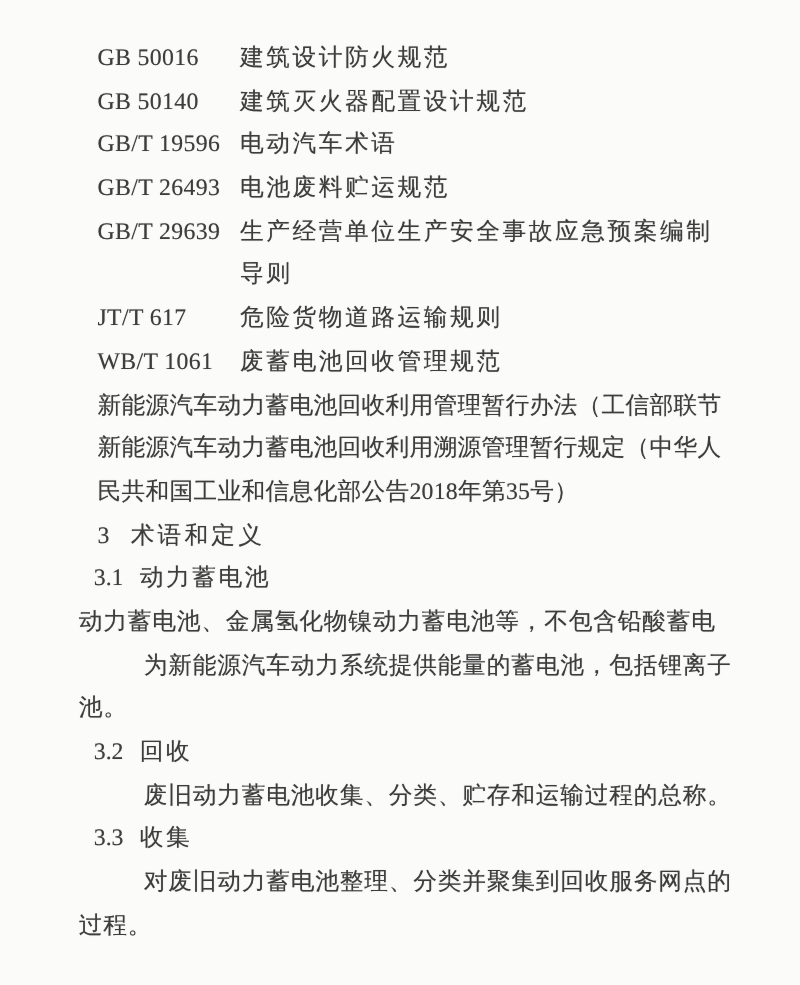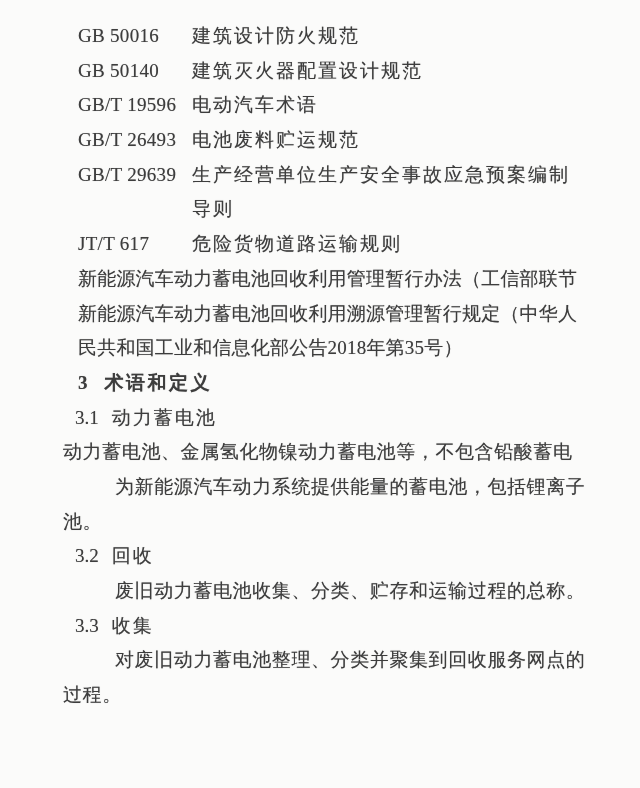--- a/index.html
+++ b/index.html
@@ -10,40 +10,40 @@
     width: 640px;
     height: 788px;
     background: #fbfbfa;
     overflow: hidden;
   }
   .page {
     position: relative;
     width: 608px;
     height: 788px;
     box-sizing: border-box;
-    padding-top: 19px;
+    padding-top: 30px;
     font-family: "Liberation Serif", "DejaVu Serif", serif;
     color: #3d3d3d;
     text-shadow: 0 0 0.7px rgba(80,80,80,0.55);
   }
   .line {
     height: 34.7px;
     line-height: 34.7px;
     font-size: 19px;
     white-space: pre;
   }
   
   .ref-row { margin-left: 78px; display: flex; }
   .ref-code { display: inline-block; width: 114px; letter-spacing: 0.3px; }
   .ref-title { letter-spacing: 2px; text-align: center; }
   .ref-cont { margin-left: 192px; letter-spacing: 2px; }
   
   .policy-line { margin-left: 78px; letter-spacing: 0.2px; }
   
-  .heading { margin-left: 78px; font-weight: bold; }
+  .heading { margin-left: 78px; font-weight: normal; }
   .heading-number { margin-right: 17px; }
   .heading-title { letter-spacing: 2.5px; }
   
   .term-row { margin-left: 75px; }
   .term-number { margin-right: 13px; }
   .term-name { letter-spacing: 2px; }
   
   .def-first { margin-left: 115px; letter-spacing: 0.6px; }
   .def-cont { margin-left: 63px; letter-spacing: 0.6px; }
 </style>
@@ -51,20 +51,21 @@
 <body>
 
 <main class="page">
     <div class="line ref-row"><span class="ref-code">GB 50016</span><span class="ref-title">建筑设计防火规范</span></div>
     <div class="line ref-row"><span class="ref-code">GB 50140</span><span class="ref-title">建筑灭火器配置设计规范</span></div>
     <div class="line ref-row"><span class="ref-code">GB/T 19596</span><span class="ref-title">电动汽车术语</span></div>
     <div class="line ref-row"><span class="ref-code">GB/T 26493</span><span class="ref-title">电池废料贮运规范</span></div>
     <div class="line ref-row"><span class="ref-code">GB/T 29639</span><span class="ref-title">生产经营单位生产安全事故应急预案编制</span></div>
     <div class="line ref-cont">导则</div>
     <div class="line ref-row"><span class="ref-code">JT/T 617</span><span class="ref-title">危险货物道路运输规则</span></div>
+    <div class="line ref-row"><span class="ref-code">WB/T 1061</span><span class="ref-title">废蓄电池回收管理规范</span></div>
     <div class="line policy-line">新能源汽车动力蓄电池回收利用管理暂行办法（工信部联节</div>
     <div class="line policy-line">新能源汽车动力蓄电池回收利用溯源管理暂行规定（中华人</div>
     <div class="line policy-line">民共和国工业和信息化部公告2018年第35号）</div>
     <div class="line heading"><span class="heading-number">3</span><span class="heading-title">术语和定义</span></div>
     <div class="line term-row"><span class="term-number">3.1</span><span class="term-name">动力蓄电池</span></div>
     <div class="line def-cont">动力蓄电池、金属氢化物镍动力蓄电池等，不包含铅酸蓄电</div>
     <div class="line def-first">为新能源汽车动力系统提供能量的蓄电池，包括锂离子</div>
     <div class="line def-cont">池。</div>
     <div class="line term-row"><span class="term-number">3.2</span><span class="term-name">回收</span></div>
     <div class="line def-first">废旧动力蓄电池收集、分类、贮存和运输过程的总称。</div>

